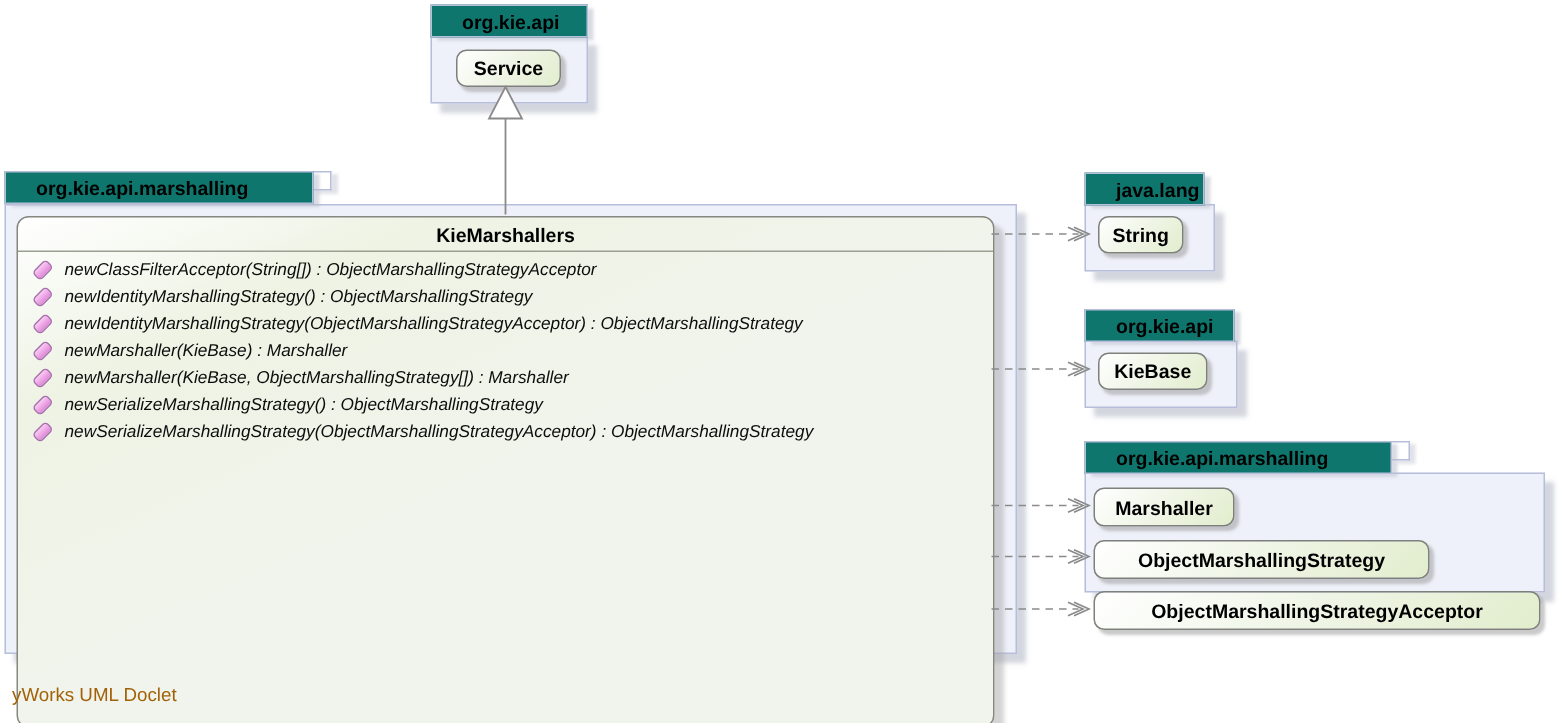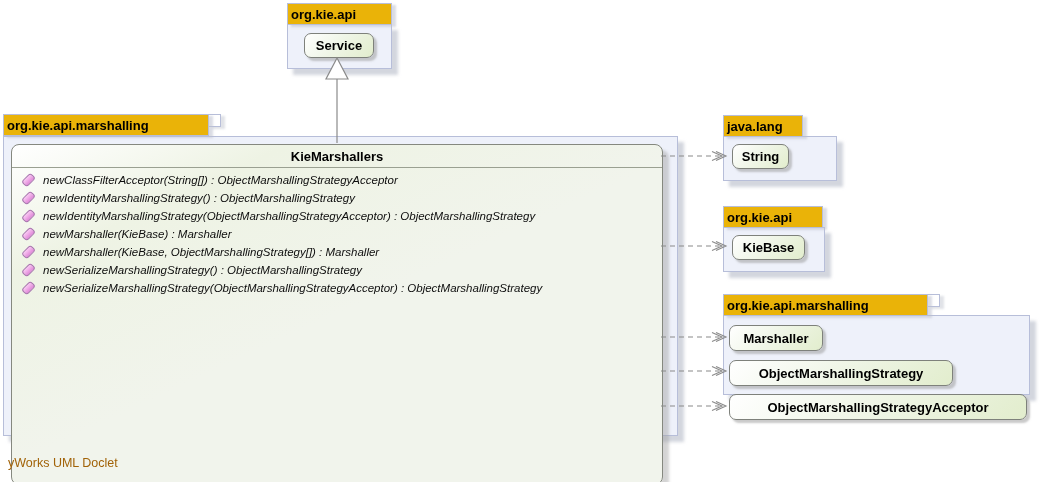--- a/index.html
+++ b/index.html
@@ -6,23 +6,23 @@
   body {
     width:1045px; height:482px; position:relative; overflow:hidden;
     font-family:"Liberation Sans", sans-serif; color:#000;
   }
   .canvas { position:absolute; left:0; top:0; width:1045px; height:482px; }
 
   
   .package { position:absolute; }
   .pkg-tab {
     position:absolute; box-sizing:border-box; height:22px;
-    background:#eab308; border:1px solid #b7bed9;
+    background:#0f766e; border:1px solid #b7bed9;
     font-weight:bold; font-size:13px; line-height:19px;
-    padding:1px 3px; white-space:nowrap;
+    padding:1px 20px; white-space:nowrap;
     box-shadow:4px 2px 2px rgba(188,192,205,.55);
     z-index:2;
   }
   .tab-step {
     position:absolute; box-sizing:border-box; width:13px; height:13px;
     background:#ffffff; border:1px solid #b7bed9; border-left:none;
     box-shadow:4px 2px 2px rgba(188,192,205,.45);
     z-index:1;
   }
   .pkg-body {
@@ -154,21 +154,21 @@
           </div>
         </div>
       </div>
     </div>
   </div>
 
   <div class="package" style="left:723px; top:115px;">
     <div class="pkg-tab" style="left:0; top:0; width:80px;">
       <span>java.lang</span>
     </div>
-    <div class="pkg-body" style="left:0; top:21px; width:114px; height:45px;">
+    <div class="pkg-body" style="left:0; top:21px; width:87px; height:45px;">
       <div class="classbox" style="left:8px; top:7px; width:57px; height:25px;">String</div>
     </div>
   </div>
 
   <div class="package" style="left:723px; top:206px;">
     <div class="pkg-tab" style="left:0; top:0; width:100px;">
       <span>org.kie.api</span>
     </div>
     <div class="pkg-body" style="left:0; top:21px; width:102px; height:45px;">
       <div class="classbox" style="left:8px; top:7px; width:73px; height:25px;">KieBase</div>

